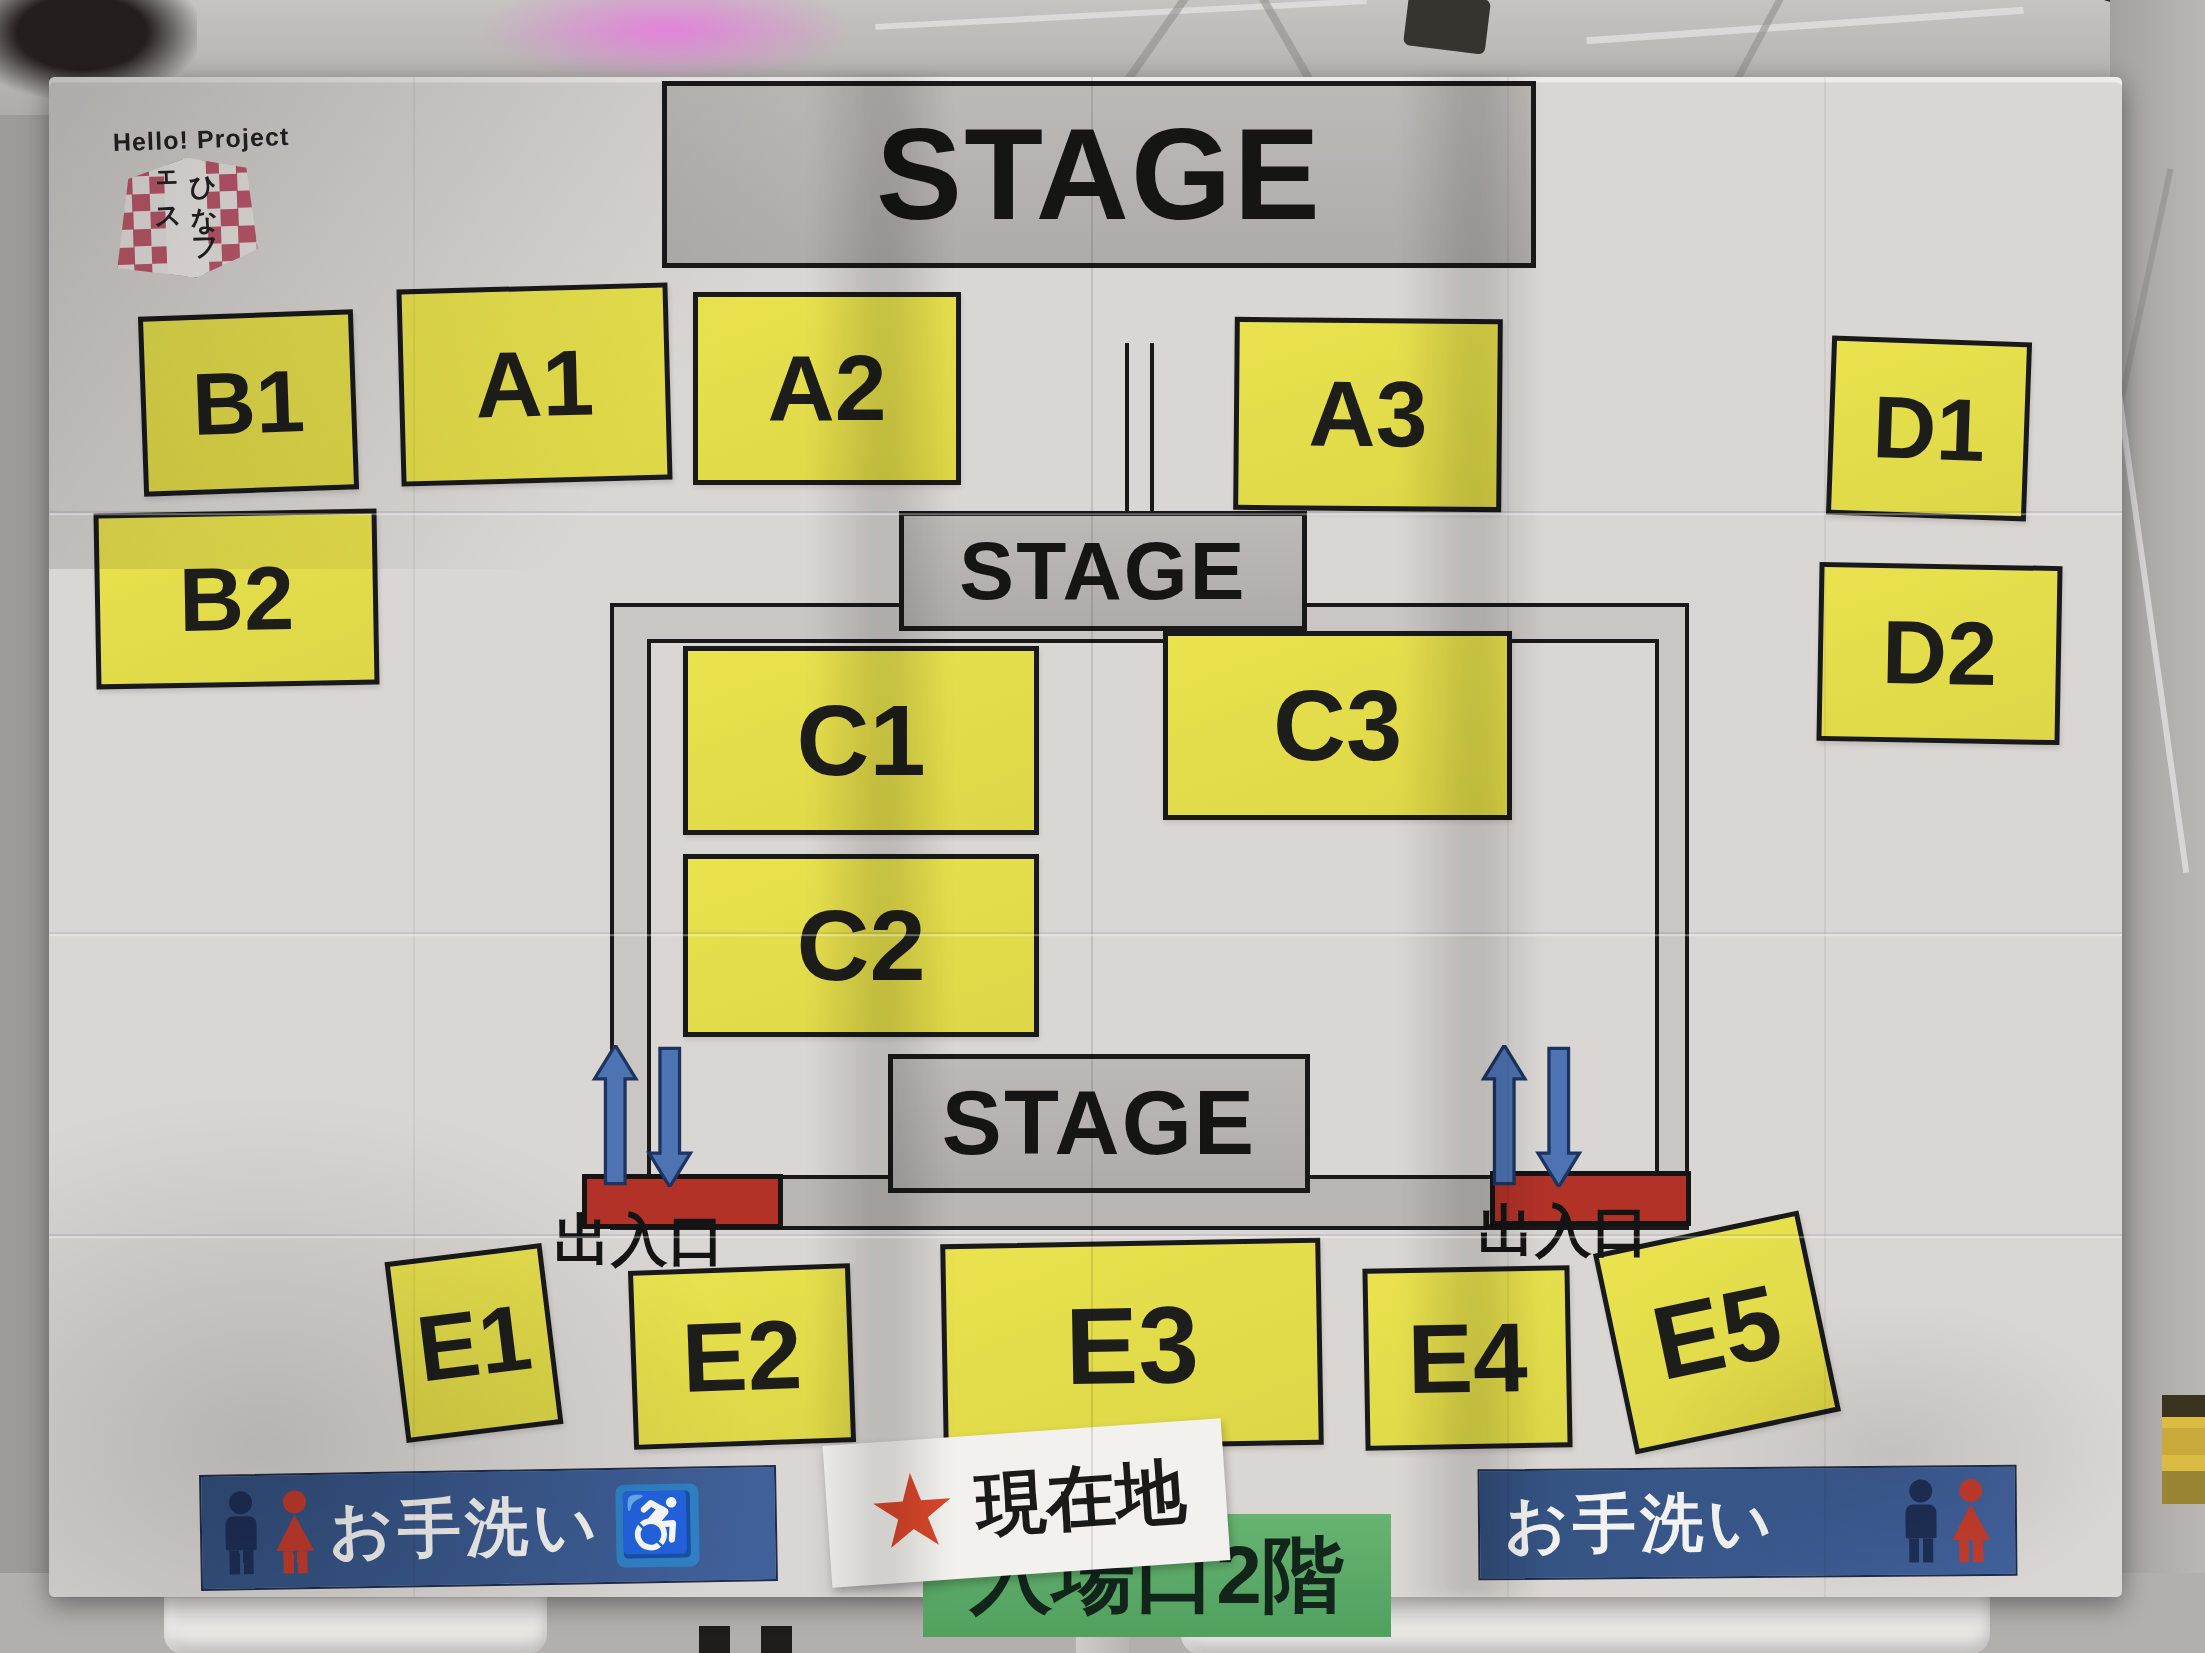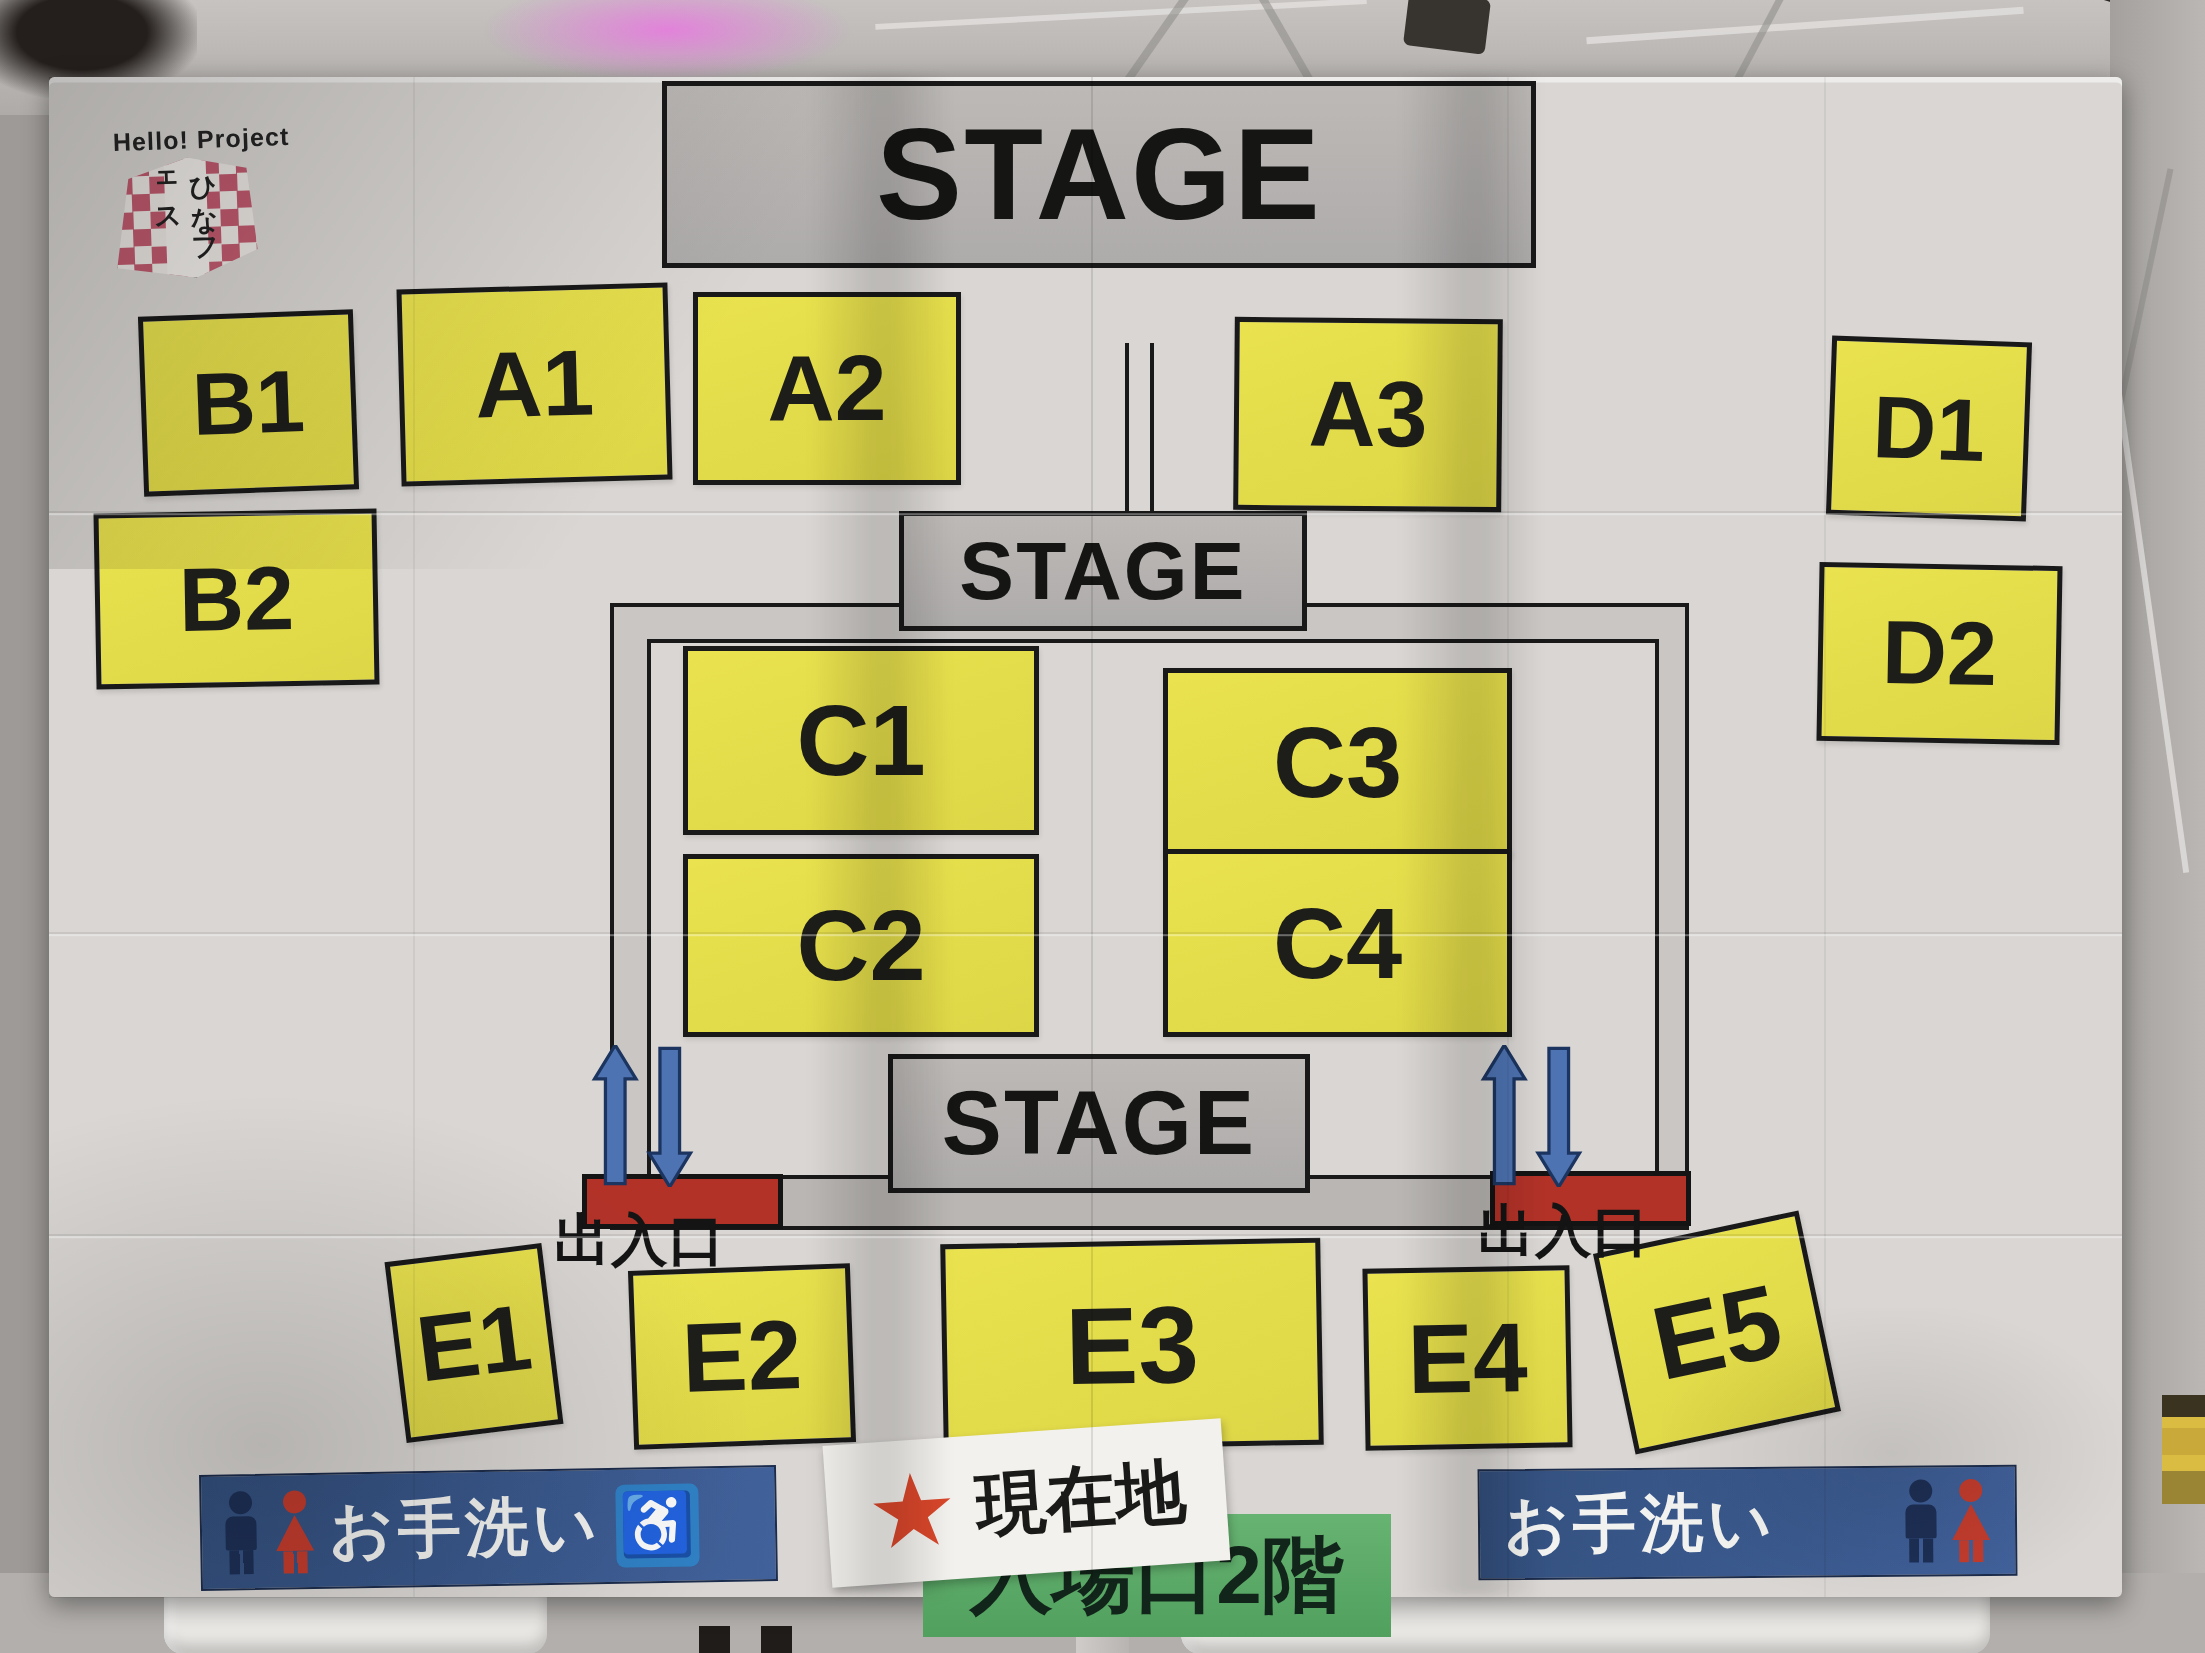--- a/index.html
+++ b/index.html
@@ -170,25 +170,22 @@
   <div class="block" style="left:1769px;top:487px;width:233px;height:169px;font-size:90px;transform:rotate(1deg);">
       <span>D2</span>
     </div>
 
   <div class="block" style="left:634px;top:569px;width:346px;height:179px;font-size:101px;">
       <span>C1</span>
     </div>
   <div class="block" style="left:634px;top:777px;width:346px;height:173px;font-size:101px;">
       <span>C2</span>
     </div>
-  <div class="block" style="left:1114px;top:591px;width:339px;height:179px;font-size:101px;">
+  <div class="block" style="left:1114px;top:554px;width:339px;height:179px;font-size:101px;">
       <span>C3</span>
-    </div>
-  <div class="block" style="left:1114px;top:772px;width:339px;height:178px;font-size:101px;">
-      <span>C4</span>
     </div>
 
   <div class="block" style="left:346px;top:1175px;width:148px;height:172px;font-size:93px;transform:rotate(-7deg);">
       <span>E1</span>
     </div>
   <div class="block" style="left:582px;top:1190px;width:212px;height:169px;font-size:98px;transform:rotate(-2deg);">
       <span>E2</span>
     </div>
   <div class="block" style="left:893px;top:1164px;width:370px;height:197px;font-size:109px;transform:rotate(-1deg);">
       <span>E3</span>

